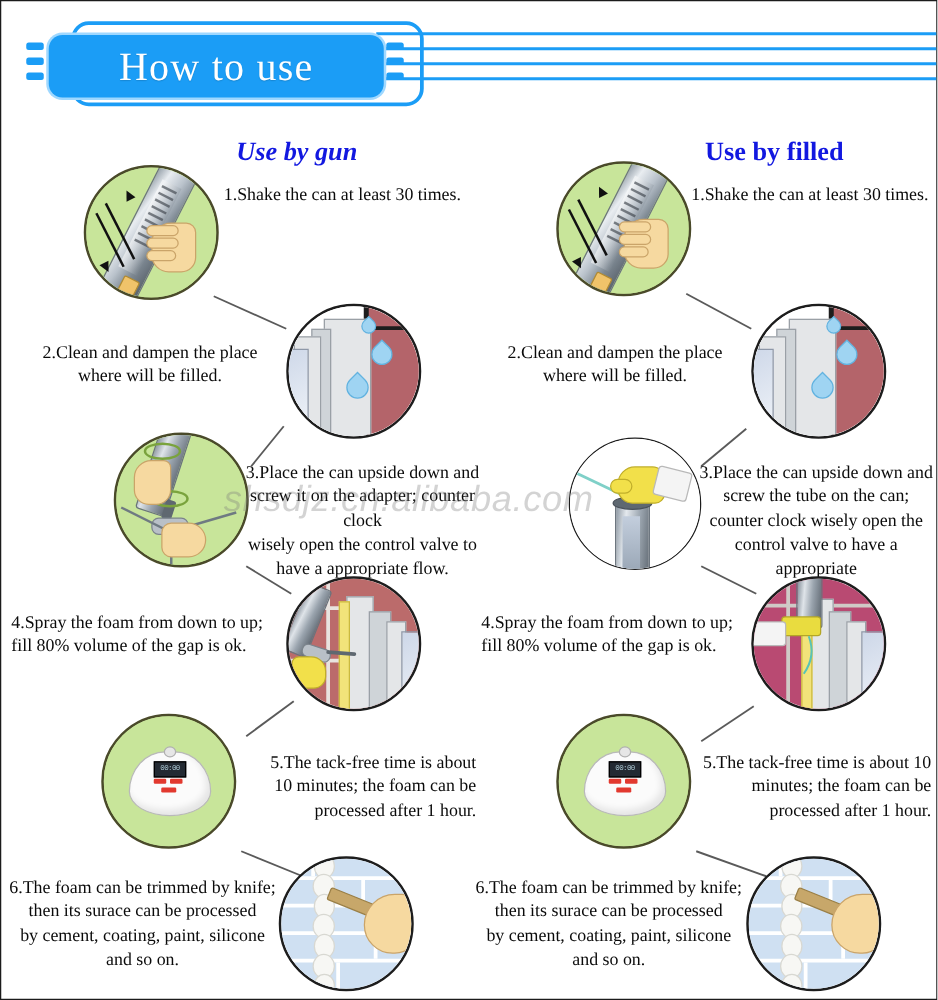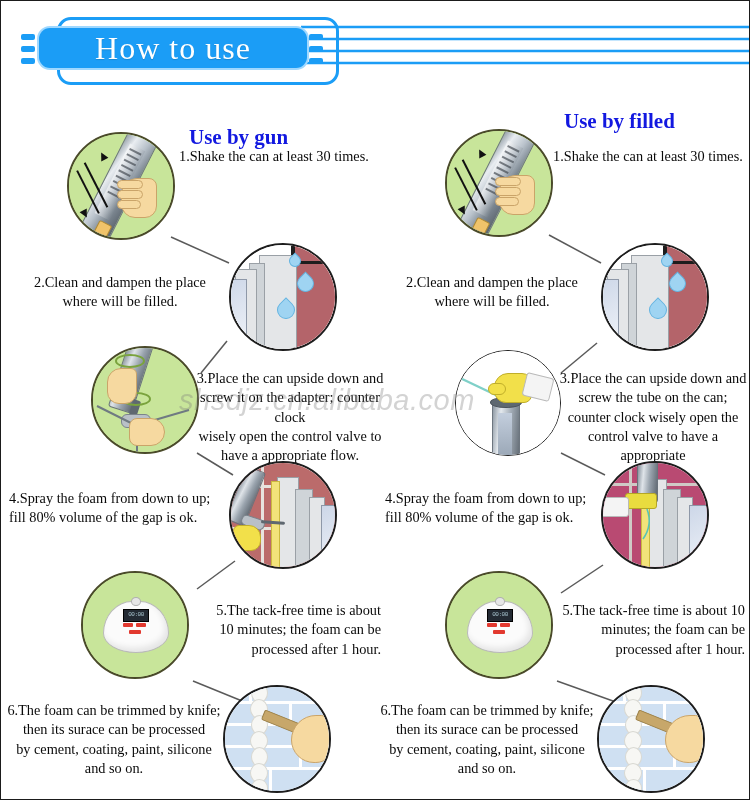--- a/index.html
+++ b/index.html
@@ -20,39 +20,39 @@
   }
 
   
   .banner-wrap{position:absolute;left:0;top:0;width:750px;height:95px;}
   .banner-lines{position:absolute;left:0;top:0;width:750px;height:95px;}
   .banner-outline{
     position:absolute;left:56px;top:16px;width:276px;height:62px;
     border:3px solid #1b9df6;border-radius:14px;background:transparent;
   }
   .banner-box{
-    position:absolute;left:38px;top:27px;width:268px;height:40px;
+    position:absolute;left:38px;top:27px;width:268px;height:50px;
     background:#1b9df6;border-radius:11px;
     box-shadow:0 0 0 2px #9fd8ff;
     display:flex;align-items:center;justify-content:center;
   }
   .banner-title{
     color:#ffffff;font-size:32px;letter-spacing:1px;
     font-family:"Liberation Serif", serif;
     text-shadow:0 1px 1px rgba(0,0,0,.15);
     white-space:nowrap;
   }
   .banner-tab{position:absolute;background:#1b9df6;border-radius:2px;}
 
   
   .col-title{
     position:absolute;font-size:21px;color:#1218e0;font-weight:bold;
     font-family:"Liberation Serif", serif;white-space:nowrap;
   }
-  #title-left{left:188px;top:124px;}
+  #title-left{left:188px;top:108px;font-style:italic;}
   #title-right{left:563px;top:108px;}
 
   
   .step-text{
     position:absolute;font-size:14.3px;line-height:1.35;color:#0a0a0a;
     font-family:"Liberation Serif", serif;
   }
   .t-left{text-align:left;}
   .t-center{text-align:center;}
   .t-right{text-align:right;}

